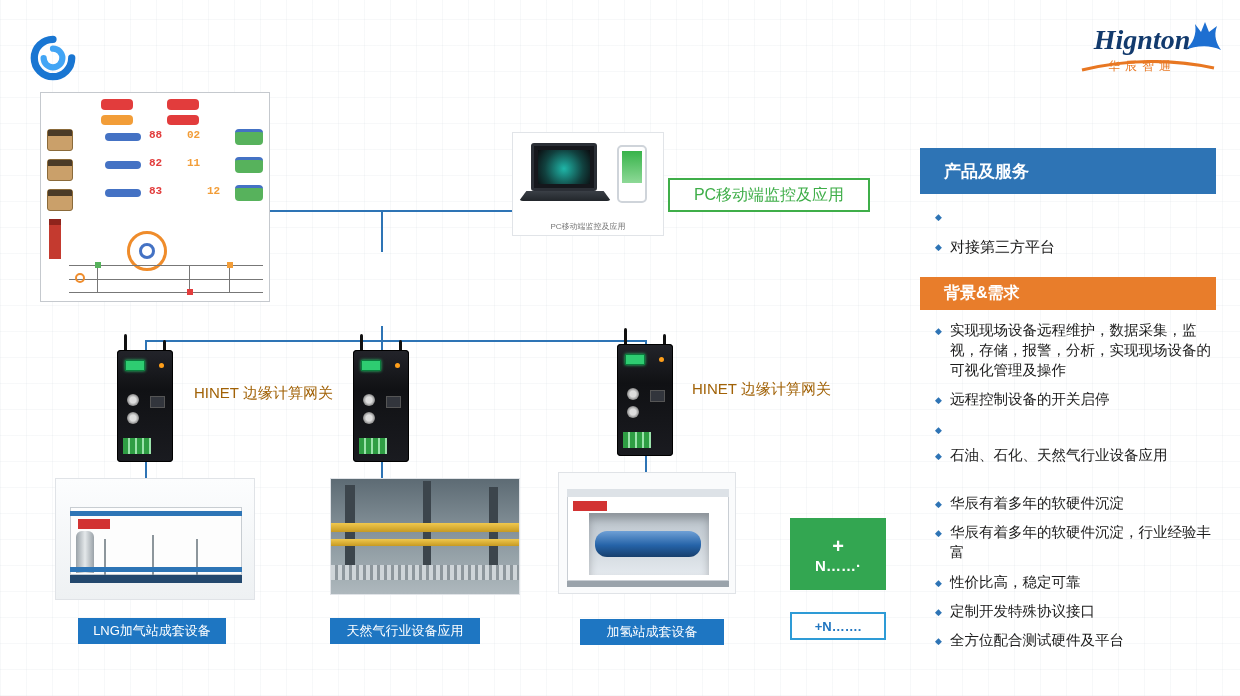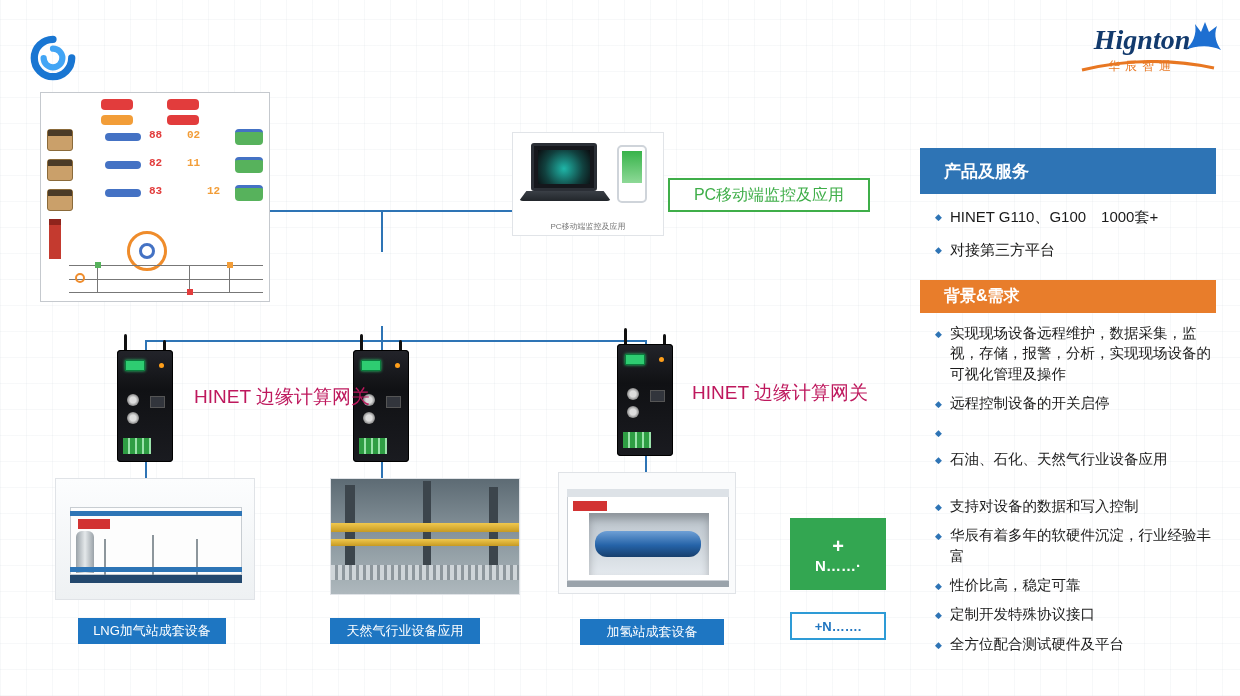--- a/index.html
+++ b/index.html
@@ -99,21 +99,21 @@
   .gw-ant { position:absolute; top:-16px; left:7px; width:3px; height:16px; background:#111; border-radius:2px 2px 0 0; }
   .gw-ant.r { left:auto; right:7px; height:10px; top:-10px; }
   .gw-screen { position:absolute; top:10px; left:8px; width:20px; height:11px;
                background:#2ecc71; border:1px solid #0a7a3c; box-shadow:0 0 3px #2ecc71; }
   .gw-led { position:absolute; right:9px; top:13px; width:5px; height:5px; border-radius:50%; background:#ff9f1a; }
   .gw-port { position:absolute; left:10px; width:12px; height:12px; border-radius:50%;
              background:radial-gradient(circle,#ddd 35%,#888 70%,#555); }
   .gw-eth { position:absolute; right:8px; top:46px; width:15px; height:12px; background:#32353c; border:1px solid #555; }
   .gw-term { position:absolute; left:6px; bottom:8px; width:28px; height:16px;
              background:repeating-linear-gradient(90deg,#2f9e44 0 5px,#9be3ab 5px 7px); }
-  .gw-label { position:absolute; font-size:19px; color:#be185d; z-index:2; }
+  .gw-label { position:absolute; font-size:15px; color:#a16207; z-index:2; }
 
   
   .photo { position:absolute; overflow:hidden; border:1px solid #e0e3e7; z-index:1; }
   .lng { left:55px; top:478px; width:200px; height:122px; background:linear-gradient(#fcfdfe,#eef1f3); }
   .lng-unit { position:absolute; left:14px; top:28px; width:172px; height:68px; background:#fdfdfd;
               border:1px solid #c8cdd2; }
   .lng-band-t { position:absolute; left:14px; top:32px; width:172px; height:5px; background:#2e75b6; }
   .lng-band-b { position:absolute; left:14px; top:88px; width:172px; height:5px; background:#2e75b6; }
   .lng-logo { position:absolute; left:22px; top:40px; width:32px; height:10px; background:#d23333; }
   .lng-tank { position:absolute; left:20px; top:52px; width:18px; height:42px;
@@ -312,21 +312,20 @@
   <div class="blue-label" style="left:78px;top:618px;width:148px;">LNG加气站成套设备</div>
   <div class="blue-label" style="left:330px;top:618px;width:150px;">天然气行业设备应用</div>
   <div class="blue-label" style="left:580px;top:619px;width:144px;">加氢站成套设备</div>
   <div class="plusn-white">+N…….</div>
 
   <div class="rp">
     <div class="rp-h rp-h1">产品及服务</div>
     <div class="rp-items first">
       <div class="rp-item">
         <span class="dia">◆</span>
-        <span>HINET G110、G100　1000套+</span>
       </div>
       <div class="rp-item">
         <span class="dia">◆</span>
         <span>对接第三方平台</span>
       </div>
     </div>
 
     <div class="rp-h rp-h2">背景&amp;需求</div>
     <div class="rp-items">
       <div class="rp-item">
@@ -342,21 +341,21 @@
       </div>
       <div class="rp-item">
         <span class="dia">◆</span>
         <span>石油、石化、天然气行业设备应用</span>
       </div>
     </div>
 
     <div class="rp-items">
       <div class="rp-item">
         <span class="dia">◆</span>
-        <span>支持对设备的数据和写入控制</span>
+        <span>华辰有着多年的软硬件沉淀</span>
       </div>
       <div class="rp-item">
         <span class="dia">◆</span>
         <span>华辰有着多年的软硬件沉淀，行业经验丰富</span>
       </div>
       <div class="rp-item">
         <span class="dia">◆</span>
         <span>性价比高，稳定可靠</span>
       </div>
       <div class="rp-item">

